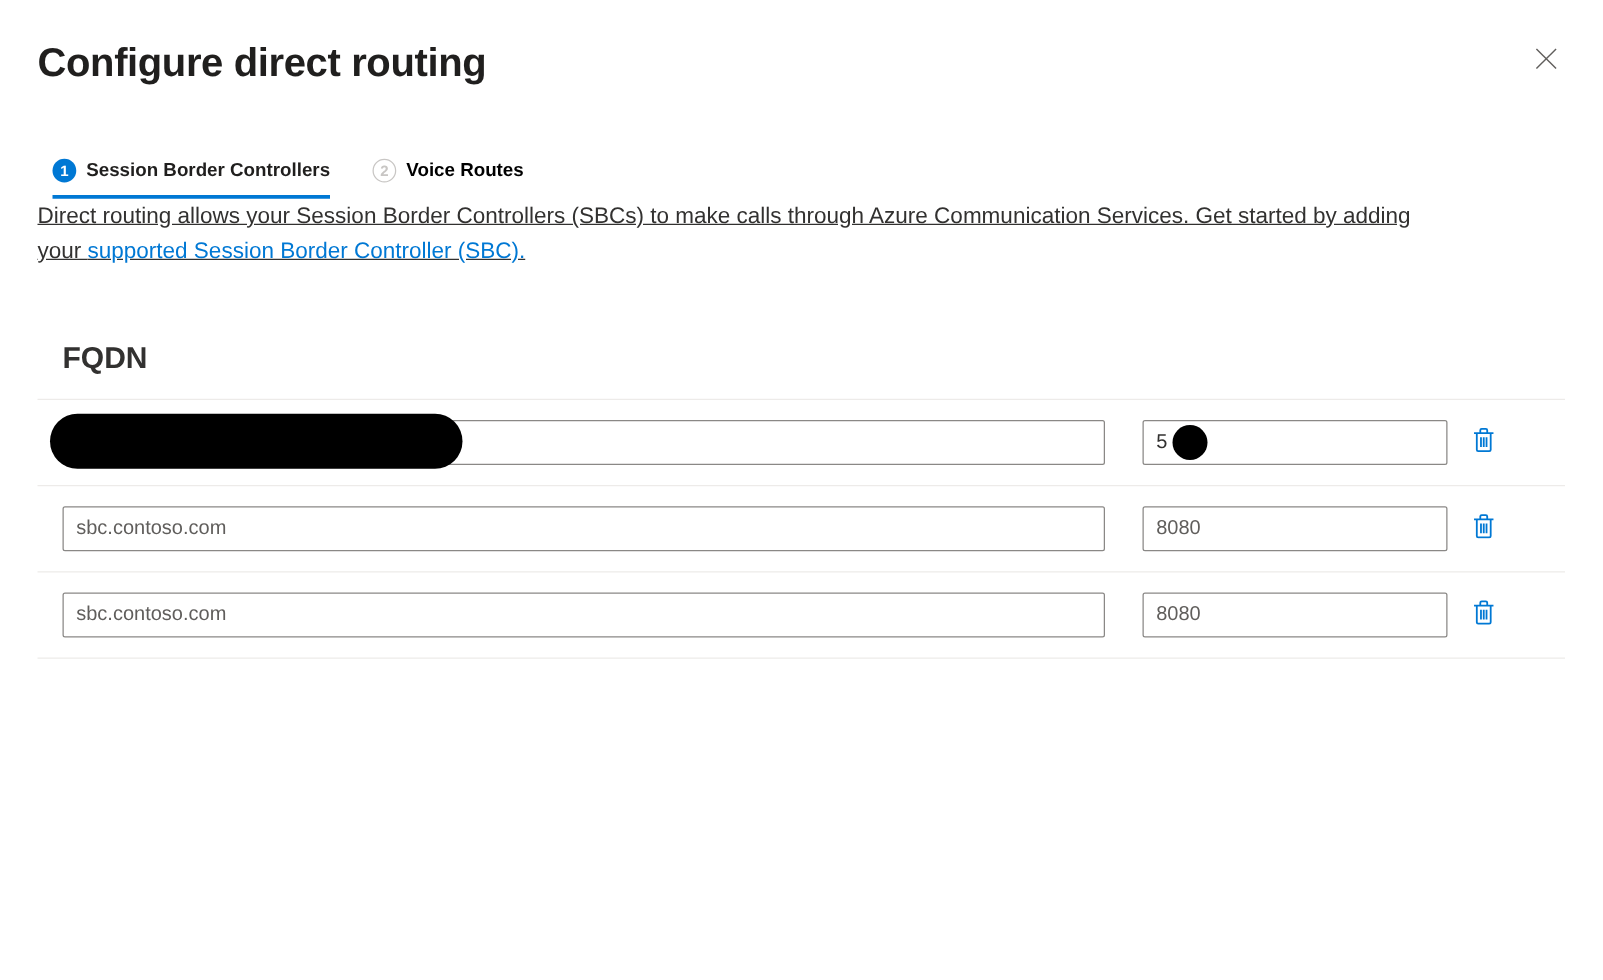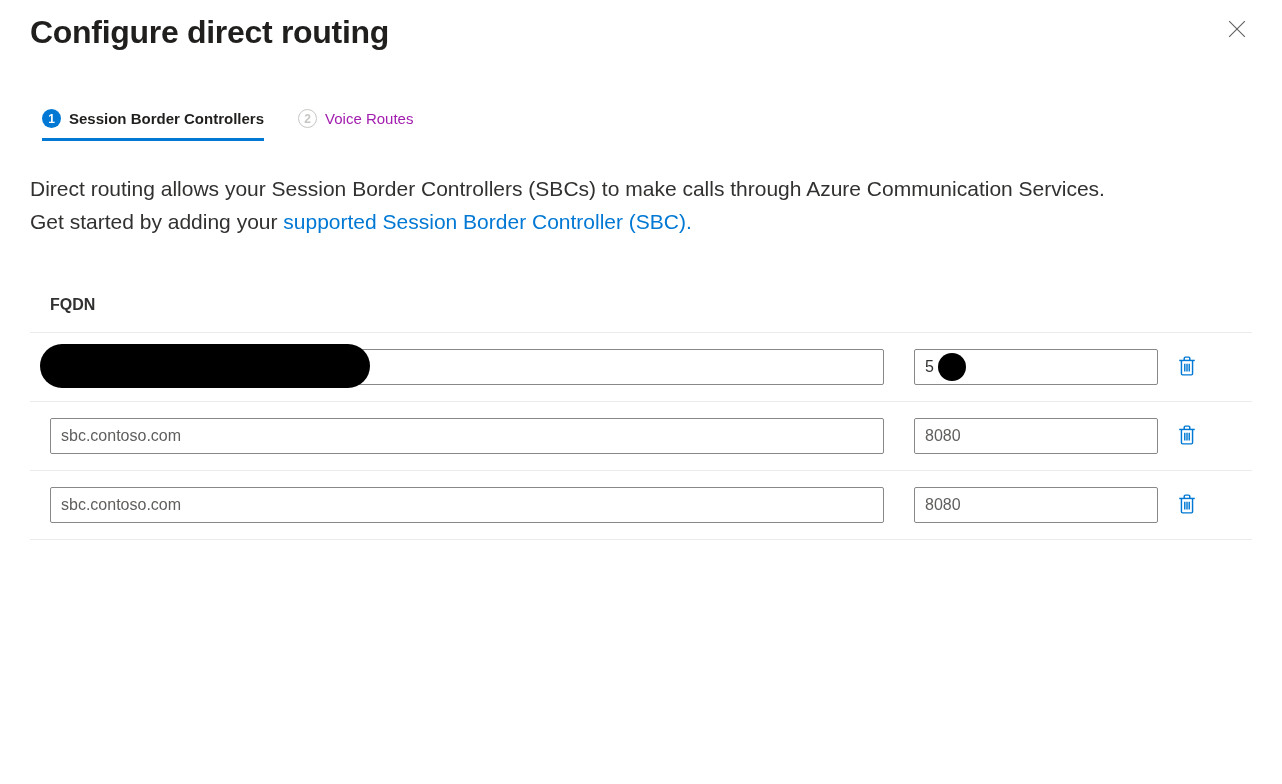--- a/index.html
+++ b/index.html
@@ -9,21 +9,21 @@
     }
     body {
       font-family: "Segoe UI", -apple-system, BlinkMacSystemFont, sans-serif;
       background: #ffffff;
       color: #323130;
       width: 1282px;
       height: 784px;
       overflow: hidden;
     }
     .panel {
-      padding: 14px 30px;
+      padding: 32px 30px;
       position: relative;
       height: 100%;
     }
     .header-row {
       display: flex;
       justify-content: space-between;
       align-items: flex-start;
     }
     .panel-title {
       font-size: 32px;
@@ -80,29 +80,29 @@
       background: transparent;
     }
     .tab-label {
       font-size: 15px;
       font-weight: 600;
     }
     .tab.active .tab-label {
       color: #201f1e;
     }
     .tab.inactive .tab-label {
-      color: #a21caf;
-      font-weight: 400;
+      color: #000000;
+      font-weight: 700;
     }
     .description {
-      margin-top: 32px;
-      font-size: 21px;
+      font-size: 18px;
       line-height: 1.55;
       color: #323130;
       max-width: 1100px;
+      text-decoration: underline;
     }
     .link {
       color: #0078d4;
       text-decoration: none;
       cursor: pointer;
     }
     .table-wrap {
       margin-top: 58px;
     }
     .table-header {
@@ -113,21 +113,21 @@
     .col-fqdn {
       flex: 0 0 864px;
     }
     .col-port {
       flex: 0 0 260px;
     }
     .col-actions {
       flex: 0 0 60px;
     }
     .th {
-      font-size: 16px;
+      font-size: 24px;
       font-weight: 600;
       color: #323130;
     }
     .row {
       display: flex;
       align-items: center;
       padding: 16px 0 16px 20px;
       border-bottom: 1px solid #edebe9;
       gap: 0;
     }

